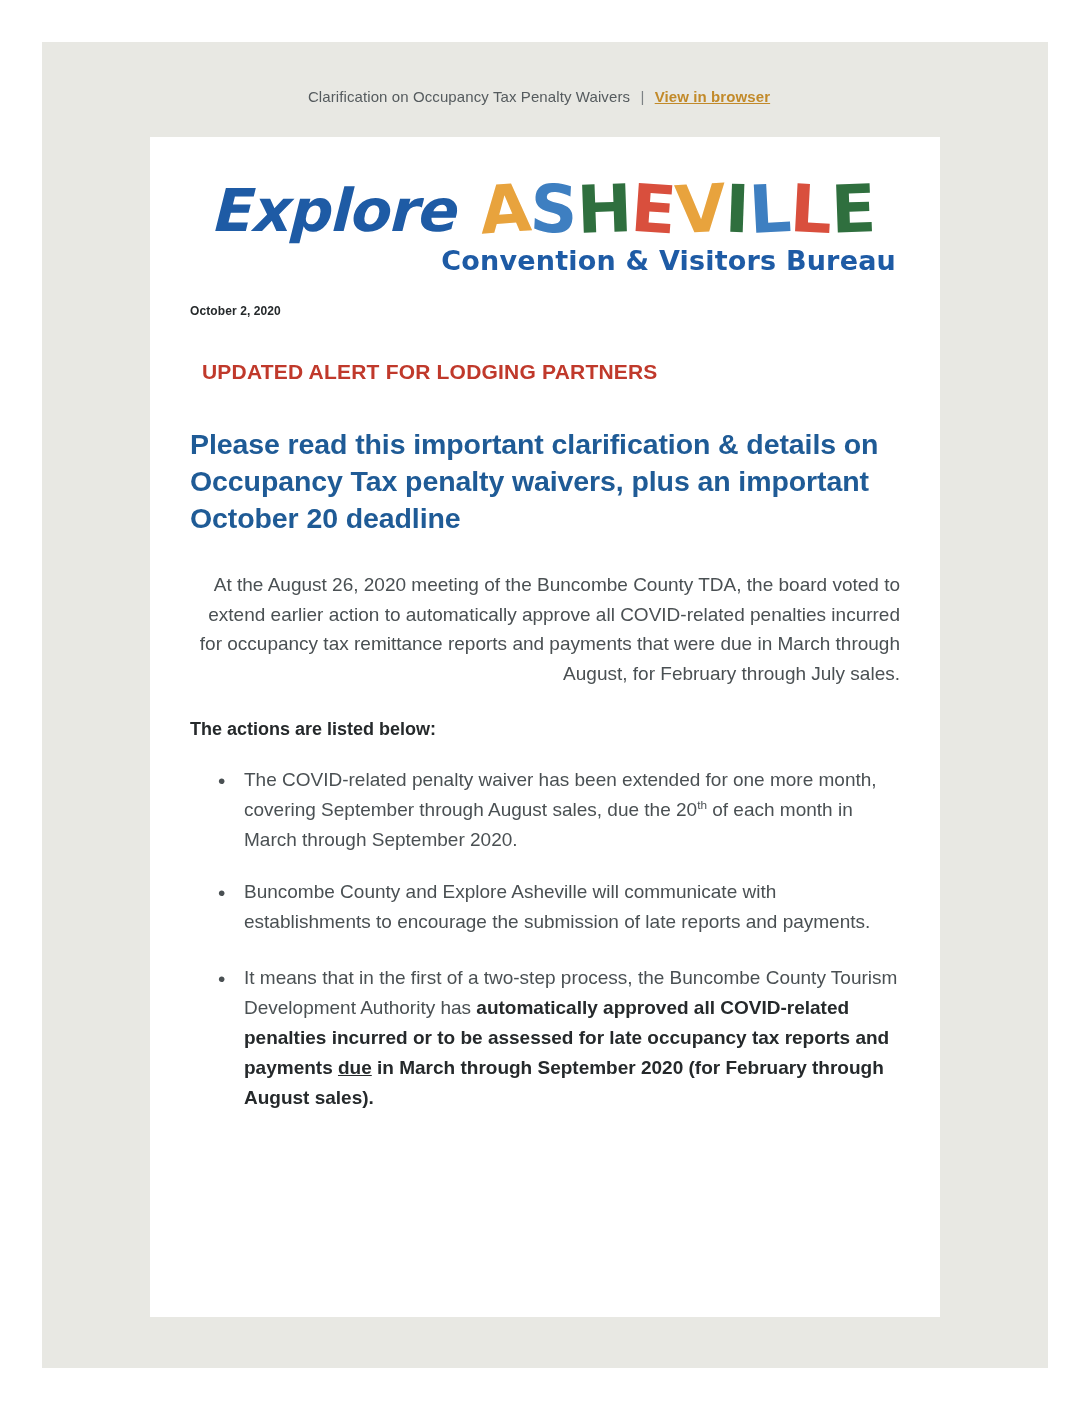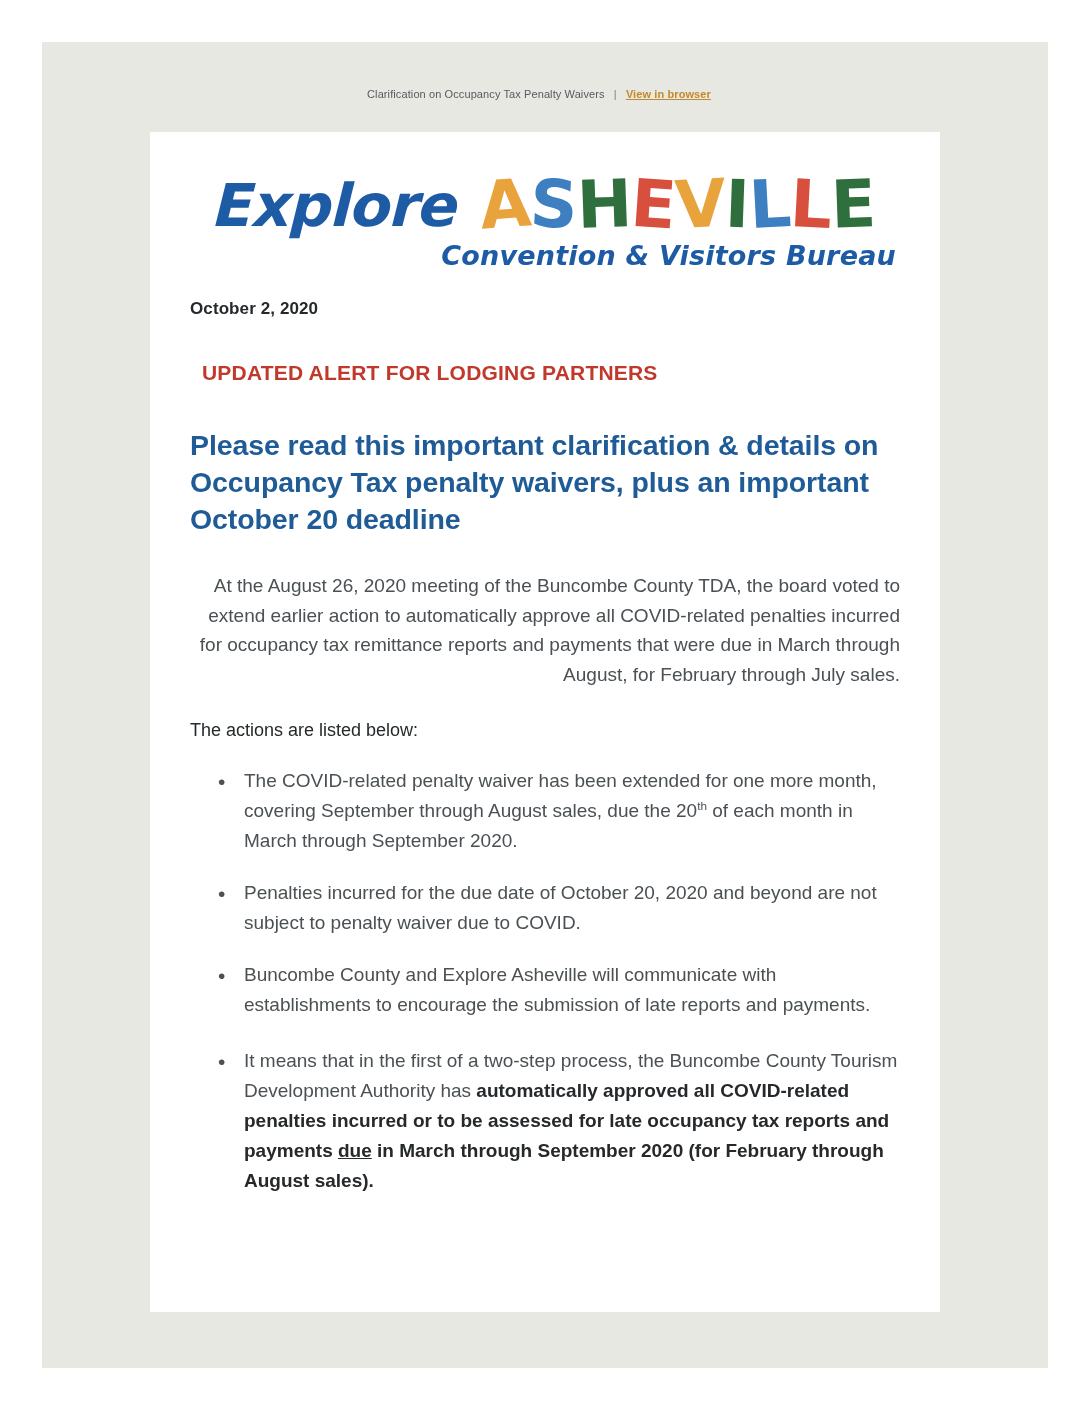--- a/index.html
+++ b/index.html
@@ -23,21 +23,21 @@
   }
   .email-bg {
     background: #e8e8e3;
     width: 100%;
     height: 100%;
     box-sizing: border-box;
     padding-top: 46px;
   }
   .preheader {
     text-align: center;
-    font-size: 11px;
+    font-size: 15px;
     color: #555b5e;
     letter-spacing: 0.1px;
     margin: 0 12px 32px 0;
   }
   .preheader .sep {
     color: #7d8285;
     padding: 0 6px;
   }
   .preheader a {
     color: #c28a2a;
@@ -97,30 +97,29 @@
   .l-l2 { color: #d94f3d; transform: rotate(3deg); }
   .l-e2 { color: #2f6f3e; transform: rotate(-2deg); }
   .logo-sub {
     font-family: "DejaVu Sans", sans-serif;
     font-size: 27px;
     font-weight: bold;
     color: #1e5ba5;
     text-align: right;
     padding-right: 18px;
     margin-top: 2px;
-    font-style: italic;
     letter-spacing: 0.2px;
   }
   
   .content {
     padding: 18px 14px 0 14px;
     color: #3f4447;
   }
   .date {
-    font-size: 17px;
+    font-size: 12px;
     font-weight: bold;
     color: #25292b;
     margin: 0 0 42px 0;
     letter-spacing: 0.1px;
   }
   .alert {
     font-size: 21px;
     font-weight: bold;
     color: #c0392b;
     margin: 0 0 42px 12px;
@@ -136,21 +135,21 @@
   }
   p.body {
     font-size: 19px;
     line-height: 1.55;
     color: #4a5053;
     margin: 0 0 28px 0;
     text-align: right;
   }
   p.lead-bold {
     font-size: 18px;
-    font-weight: normal;
+    font-weight: bold;
     color: #25292b;
     margin: 0 0 22px 0;
     line-height: 1.5;
   }
   ul.bullets {
     margin: 0 0 26px 0;
     padding-left: 54px;
     list-style: none;
   }
   ul.bullets li {
@@ -217,21 +216,20 @@
         <div class="alert">UPDATED ALERT FOR LODGING PARTNERS</div>
 
         <h1 class="headline">Please read this important clarification &amp; details on Occupancy Tax penalty waivers, plus an important October 20 deadline</h1>
 
         <p class="body">At the August 26, 2020 meeting of the Buncombe County TDA, the board voted to extend earlier action to automatically approve all COVID-related penalties incurred for occupancy tax remittance reports and payments that were due in March through August, for February through July sales.</p>
 
         <p class="lead-bold">The actions are listed below:</p>
 
         <ul class="bullets">
           <li><span>The COVID-related penalty waiver has been extended for one more month, covering September through August sales, due the 20</span><sup>th</sup><span> of each month in March through September 2020.</span></li>
-          <li><span>Penalties incurred for the due date of October 20, 2020 and beyond are not subject to penalty waiver due to COVID.</span></li>
           <li><span>Buncombe County and Explore Asheville will communicate with establishments to encourage the submission of late reports and payments.</span></li>
         </ul>
 
 
         <ul class="bullets">
           <li><span>It means that in the first of a two-step process, the Buncombe County Tourism Development Authority has </span><b>automatically approved all COVID-related penalties incurred or to be assessed for late occupancy tax reports and payments </b><b><u class="underline-due">due</u></b><b> in March through September 2020 (for February through August sales).</b></li>
         </ul>
 
       </div>
     </div>

